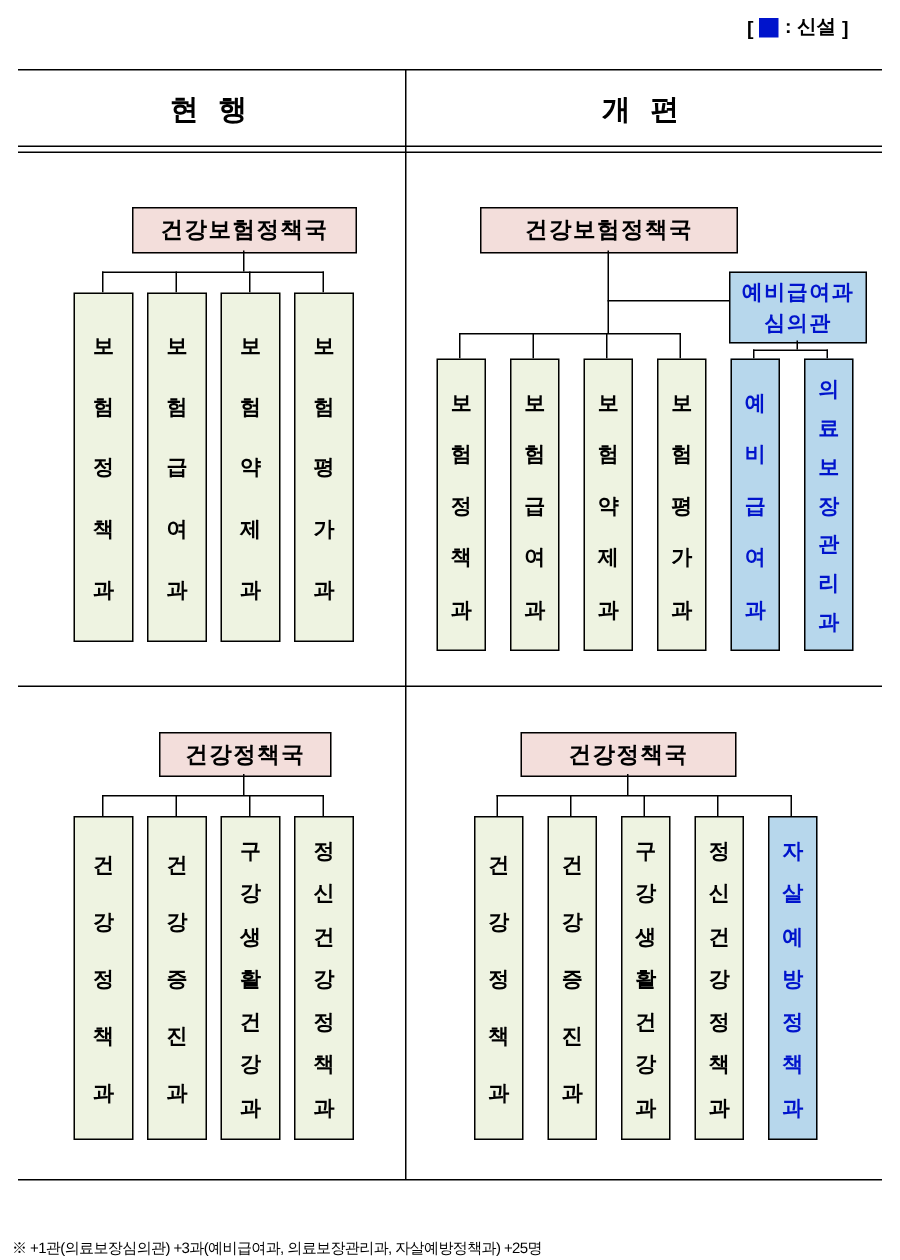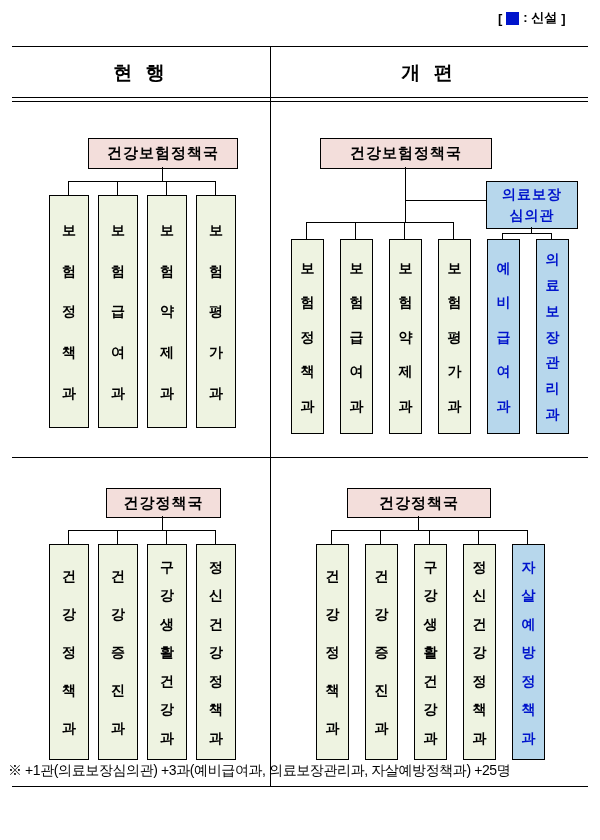--- a/index.html
+++ b/index.html
@@ -32,22 +32,22 @@
     position:absolute; border:1px solid #000; background:#b7d7ec; color:#0014cc;
     display:flex; align-items:center; justify-content:center; text-align:center;
     font-size:14px; font-weight:bold; white-space:pre-line; line-height:1.5; letter-spacing:1px;
   }
   .legend {
     position:absolute; left:498px; top:9px; display:flex; align-items:center; gap:4px;
     font-size:13px; font-weight:bold;
   }
   .legend .sq { width:13px; height:13px; background:#0014cc; }
   .footnote {
-    position:absolute; left:8px; top:762px; width:590px;
-    font-size:14px; white-space:nowrap; letter-spacing:-0.4px;
+    position:absolute; left:8px; top:825px; width:590px;
+    font-size:10px; white-space:nowrap; letter-spacing:-0.4px;
   }
 </style>
 </head>
 <body>
 
 <div class="canvas">
 
   <div class="legend">
     <span>[</span>
     <span class="sq"></span>
@@ -111,21 +111,21 @@
       </div>
   </div>
 
   <div class="bureau" style="left:320px;top:138px;width:170px;height:29px">
     <span>건강보험정책국</span>
   </div>
 
   <div class="vline" style="left:405px;top:167px;height:55px"></div>
   <div class="hline" style="left:405px;top:200px;width:81px"></div>
 
-  <div class="advisor" style="left:486px;top:181px;width:90px;height:46px">의료보장
+  <div class="advisor" style="left:486px;top:181px;width:90px;height:46px">예비급여과
 심의관</div>
 
   <div class="hline" style="left:306px;top:222px;width:148px"></div>
   <div class="vline" style="left:306px;top:222px;height:17px"></div>
   <div class="vline" style="left:355px;top:222px;height:17px"></div>
   <div class="vline" style="left:404px;top:222px;height:17px"></div>
   <div class="vline" style="left:453px;top:222px;height:17px"></div>
 
   <div class="vline" style="left:531px;top:227px;height:6px"></div>
   <div class="hline" style="left:502px;top:233px;width:50px"></div>

